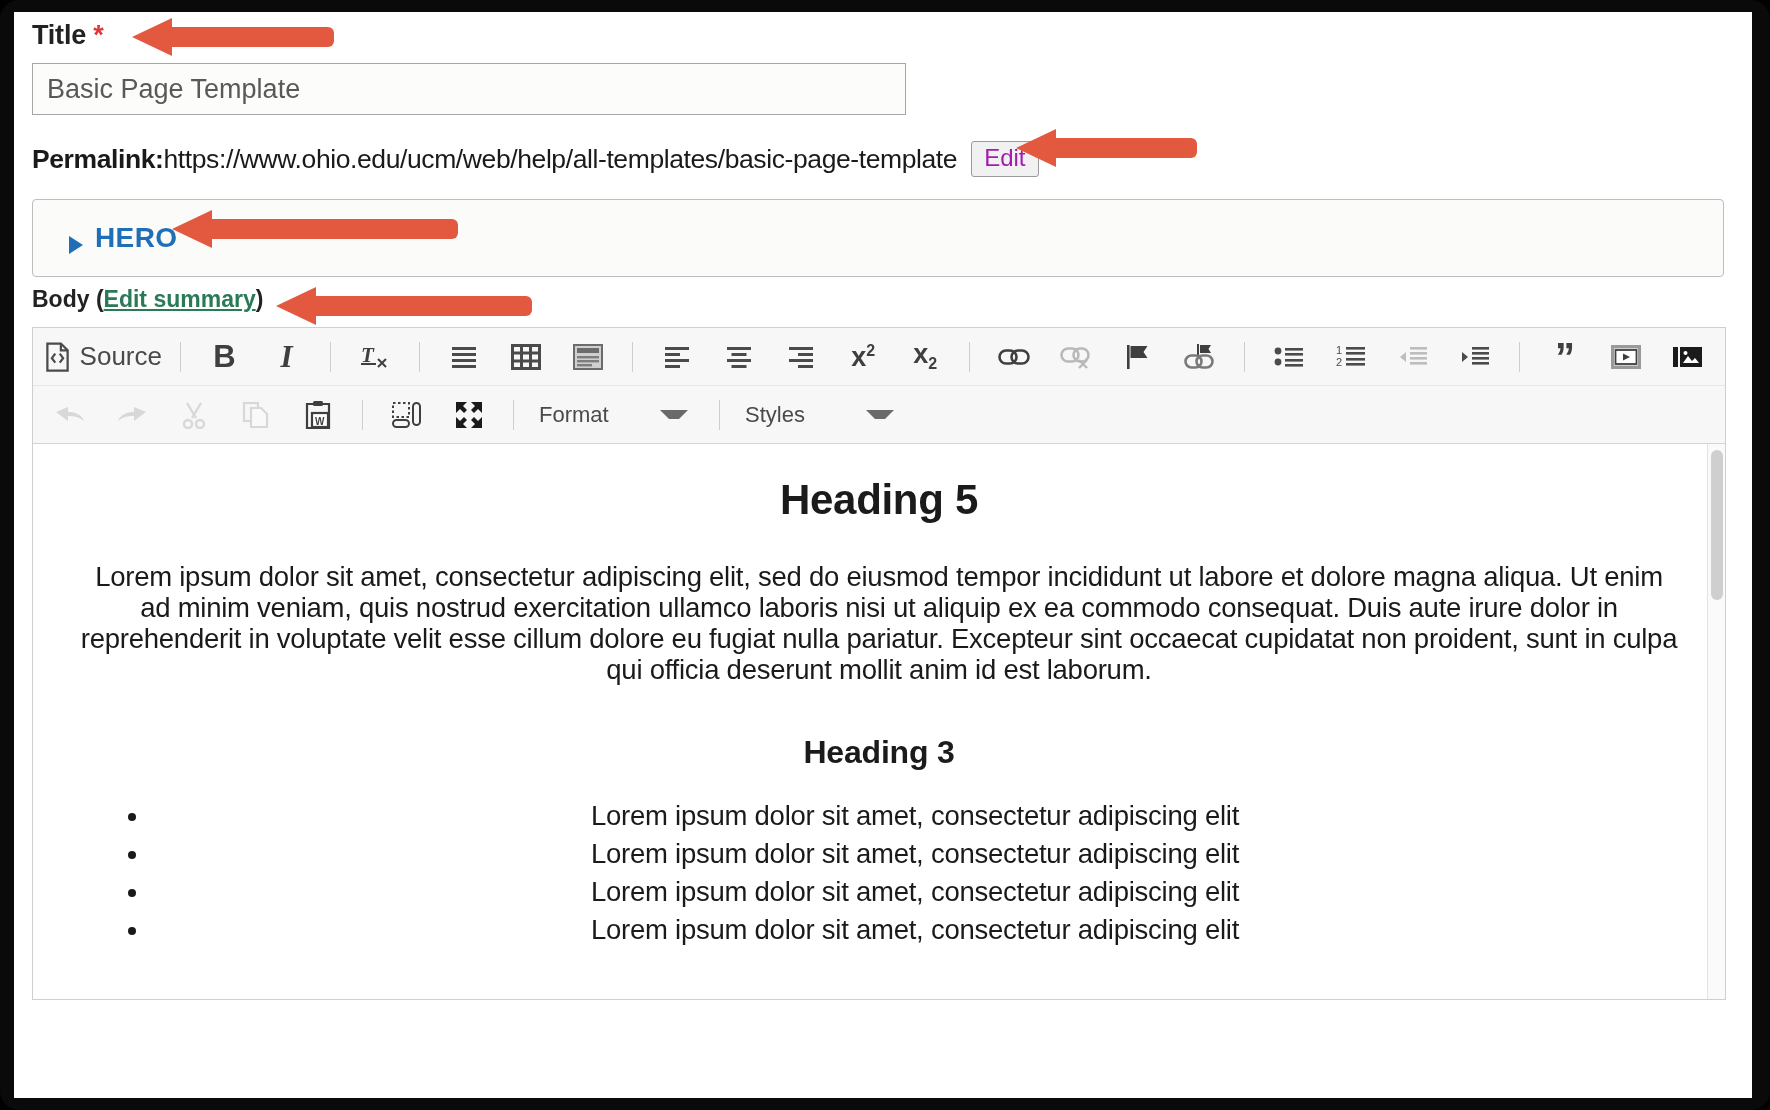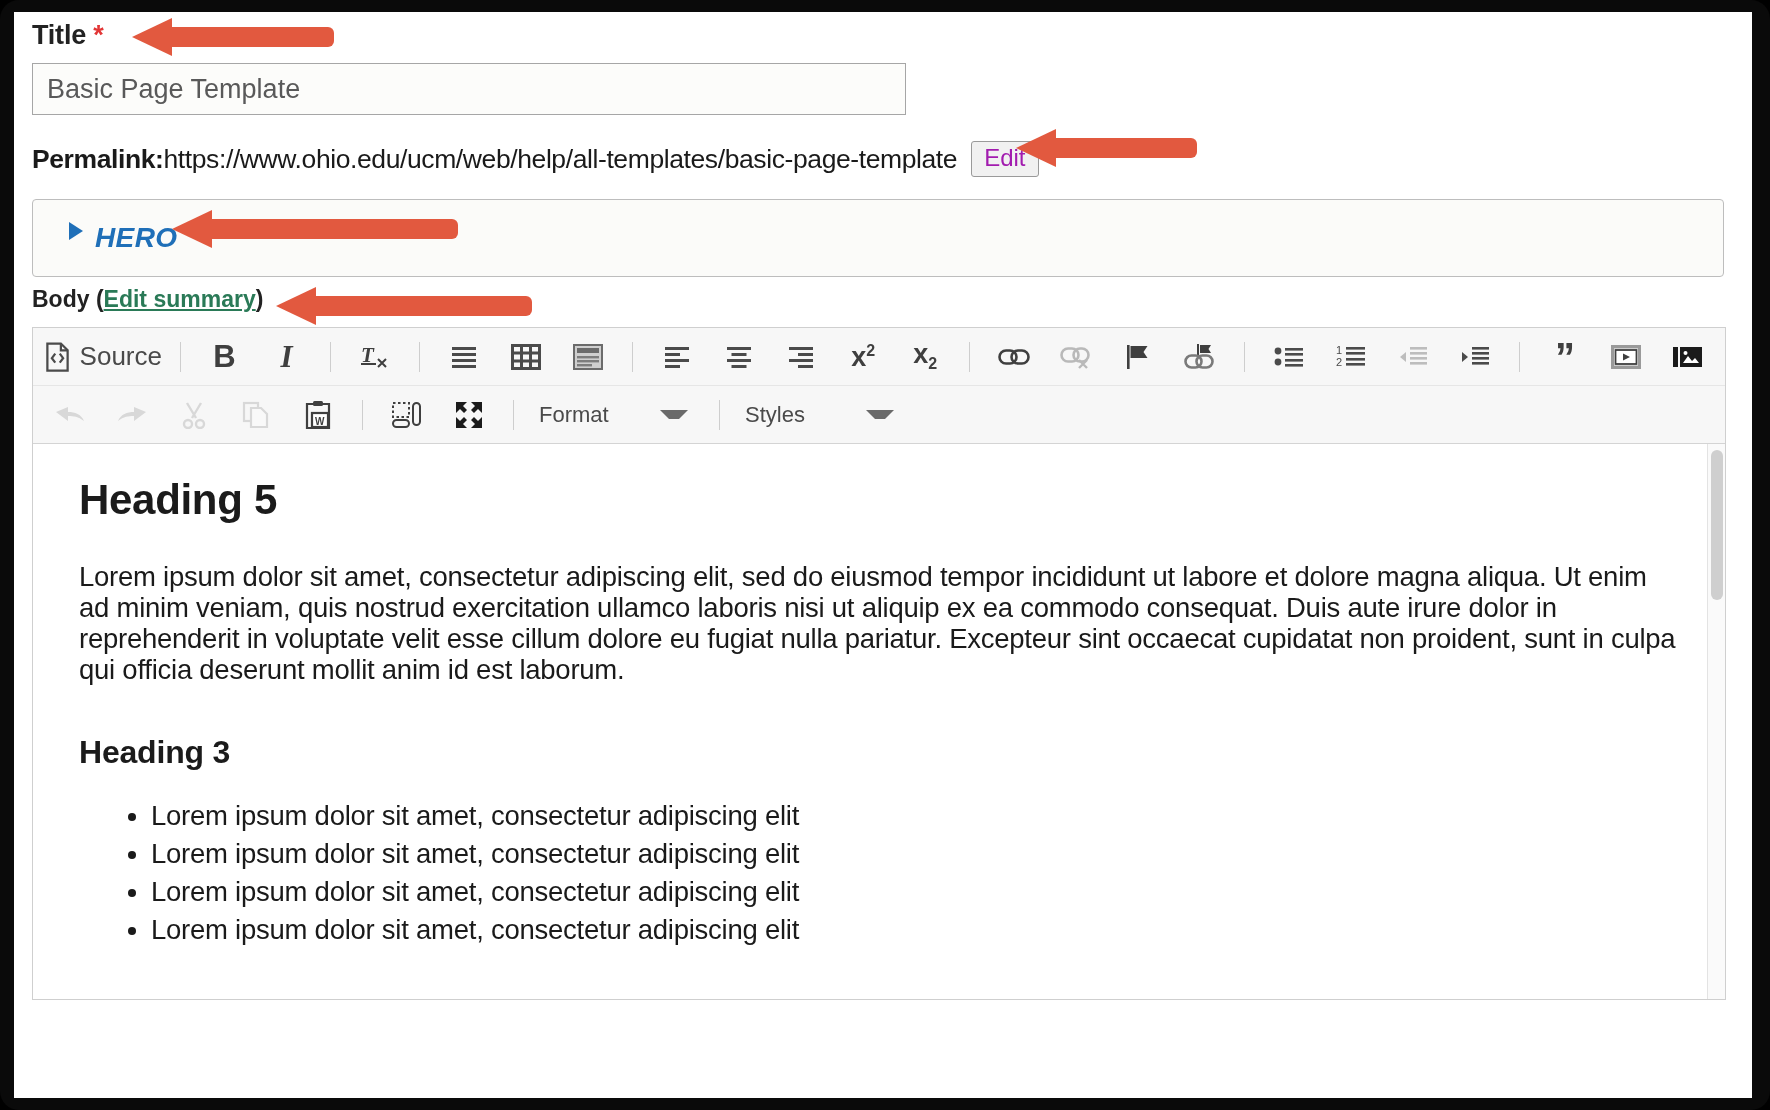--- a/index.html
+++ b/index.html
@@ -28,33 +28,33 @@
     margin-left:14px;border:1px solid #9a9a9a;background:#f1f1f1;color:#a21caf;
     font-family:"Liberation Sans",sans-serif;font-size:24px;padding:3px 12px 5px;border-radius:3px;line-height:1.1;
   }
 
   
   .details{
     margin-top:22px;width:1692px;height:78px;box-sizing:border-box;
     border:1px solid #bdbdbd;border-radius:4px;background:#fbfbf9;
     display:flex;align-items:center;
   }
-  .details-summary{display:flex;align-items:flex-start;padding-left:36px;cursor:pointer;font-style:italic;}
+  .details-summary{display:flex;align-items:flex-end;padding-left:36px;cursor:pointer;}
   .tri{
     width:0;height:0;border-left:14px solid #1f6fb8;border-top:9px solid transparent;border-bottom:9px solid transparent;
     margin-right:12px;
   }
   .details-title{color:#1f6fb8;font-size:28px;font-weight:600;letter-spacing:.4px;}
 
   
   .body-label{margin-top:9px;font-size:23px;font-weight:bold;color:#222;}
   .body-label .lnk{color:#2a7a57;}
 
   
-  .editor{margin-top:14px;width:1692px;border:1px solid #cfcfcf;background:#e5e5e5;}
+  .editor{margin-top:14px;width:1692px;border:1px solid #cfcfcf;background:#e5e5e5;text-align:center;}
   .tb{background:#f7f7f7;border-bottom:1px solid #d4d4d4;}
   .tb-row{display:flex;align-items:center;height:57px;padding:0 6px;}
   .tb-row.r1{border-bottom:1px solid #e6e6e6;}
   .sep{width:1px;height:30px;background:#cecece;margin:0 13px;}
   .btn{
     display:flex;align-items:center;justify-content:center;
     height:44px;min-width:44px;padding:0 6px;margin:0 3px;color:#4b4b4b;cursor:pointer;
   }
   .btn.dim{opacity:.33;}
   .btn svg{display:block;}

